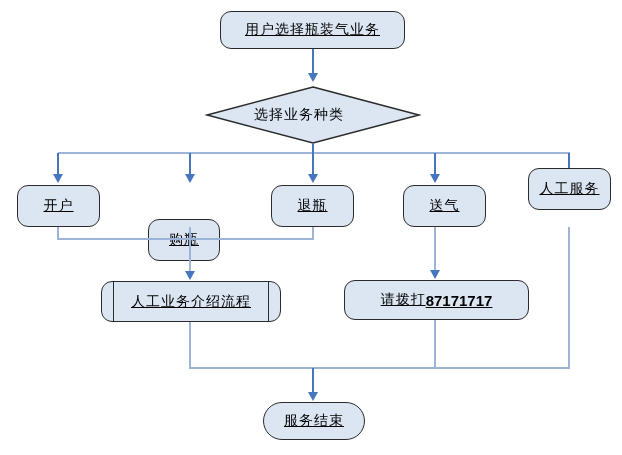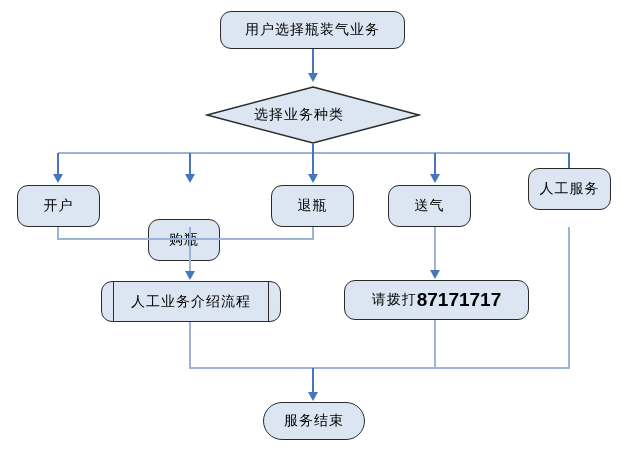--- a/index.html
+++ b/index.html
@@ -14,21 +14,21 @@
     width:622px;height:455px;background:#ffffff;
     font-family:"Liberation Serif","DejaVu Serif",serif;
     color:var(--text);position:relative;overflow:hidden;
   }
   .canvas{position:absolute;left:0;top:0;width:622px;height:455px;}
   .node{
     position:absolute;box-sizing:border-box;
     background:var(--node-fill);
     border:1.4px solid var(--node-border);
     display:flex;align-items:center;justify-content:center;
-    font-size:14px;letter-spacing:1px;
+    font-size:14px;letter-spacing:1px;text-decoration:underline;
   }
   .rounded{border-radius:11px;}
   .terminator{border-radius:19px;text-align:center;}
   .diamond-svg{position:absolute;}
   .diamond-label{
     position:absolute;display:flex;align-items:center;justify-content:center;
     font-size:14px;letter-spacing:1px;
   }
   .hline,.vline{position:absolute;background:var(--line);}
   .hline{height:2px;}
@@ -37,21 +37,21 @@
   .arr{
     position:absolute;width:0;height:0;
     border-left:5px solid transparent;border-right:5px solid transparent;
     border-top:9px solid var(--arrow);
   }
   .sidebar-line{
     position:absolute;top:0;bottom:0;width:1.4px;background:var(--node-border);
   }
   .num{
     font-family:"Liberation Sans","DejaVu Sans",sans-serif;
-    font-weight:bold;font-size:19px;letter-spacing:0;
+    font-weight:bold;font-size:15px;letter-spacing:0;
   }
 </style>
 </head>
 <body>
 
 <div class="canvas">
 
   <div class="node rounded" style="left:220px;top:11px;width:185px;height:38px;">用户选择瓶装气业务</div>
 
   <div class="vline dark" style="left:312px;top:49px;height:25px;"></div>
@@ -75,21 +75,21 @@
 
   <div class="vline dark" style="left:434px;top:153px;height:22px;"></div>
   <div class="arr" style="left:430px;top:174px;"></div>
 
   <div class="vline dark" style="left:568px;top:153px;height:22px;"></div>
   <div class="arr" style="left:564px;top:174px;"></div>
 
   <div class="node rounded" style="left:17px;top:185px;width:83px;height:42px;">开户</div>
   <div class="node rounded" style="left:148px;top:185px;width:72px;height:42px;margin-top:34px;">购瓶</div>
   <div class="node rounded" style="left:271px;top:185px;width:83px;height:42px;">退瓶</div>
-  <div class="node rounded" style="left:388px;top:185px;width:83px;height:42px;">送气</div>
+  <div class="node rounded" style="left:403px;top:185px;width:83px;height:42px;">送气</div>
   <div class="node rounded" style="left:528px;top:168px;width:83px;height:42px;">人工服务</div>
 
   <div class="vline" style="left:57px;top:227px;height:13px;"></div>
   <div class="vline" style="left:312px;top:227px;height:13px;"></div>
   <div class="hline" style="left:57px;top:238px;width:257px;"></div>
   <div class="vline" style="left:189px;top:227px;height:45px;"></div>
   <div class="arr" style="left:185px;top:271px;"></div>
 
   <div class="node rounded" style="left:101px;top:281px;width:180px;height:41px;">
     <div class="sidebar-line" style="left:11px;"></div>

